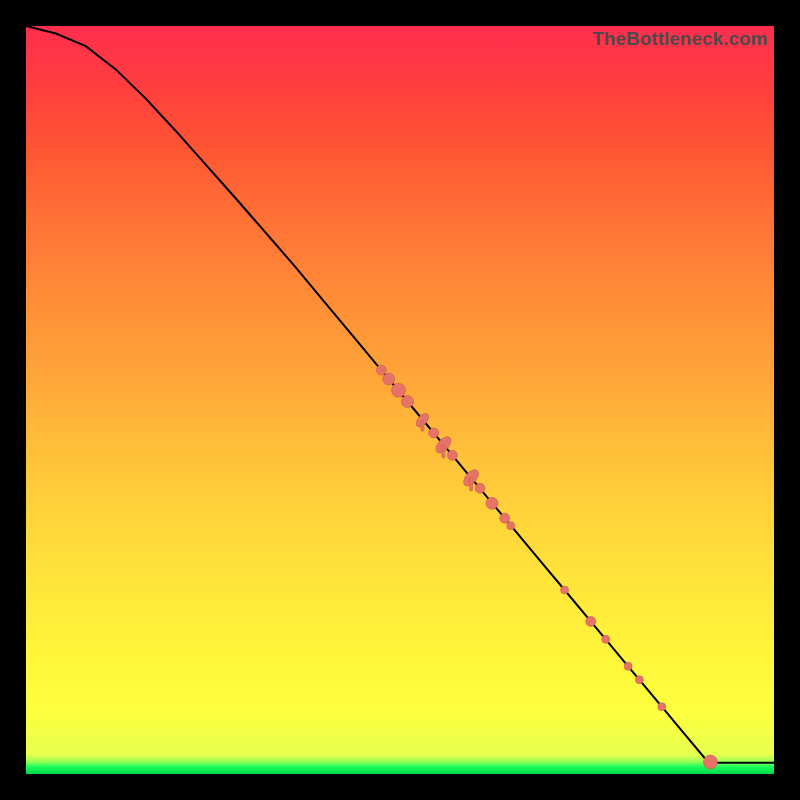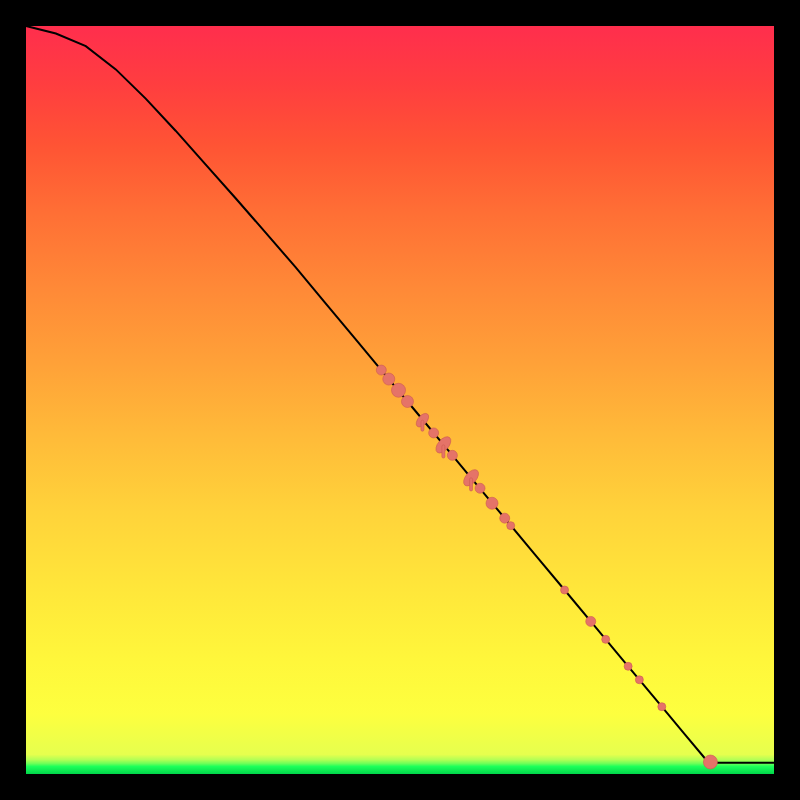--- a/index.html
+++ b/index.html
@@ -108,13 +108,14 @@
         <circle cx="538.56" cy="563.992" r="4" class="data-point"></circle>
         <circle cx="564.74" cy="595.408" r="5" class="data-point"></circle>
         <circle cx="579.7" cy="613.36" r="4" class="data-point"></circle>
         <circle cx="602.14" cy="640.288" r="4" class="data-point"></circle>
         <circle cx="613.36" cy="653.752" r="4" class="data-point"></circle>
         <circle cx="635.8" cy="680.6800000000001" r="4" class="data-point"></circle>
         <circle cx="684.4200000000001" cy="736.032" r="7" class="data-point"></circle>
       </g>
   </svg>
 
+  <div class="watermark">TheBottleneck.com</div>
 </div>
 
 </body></html>

